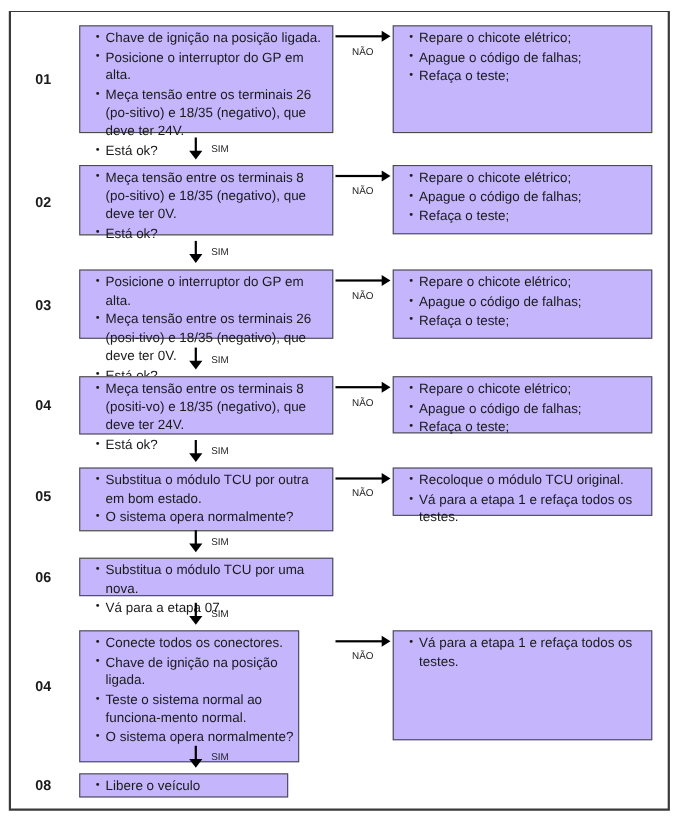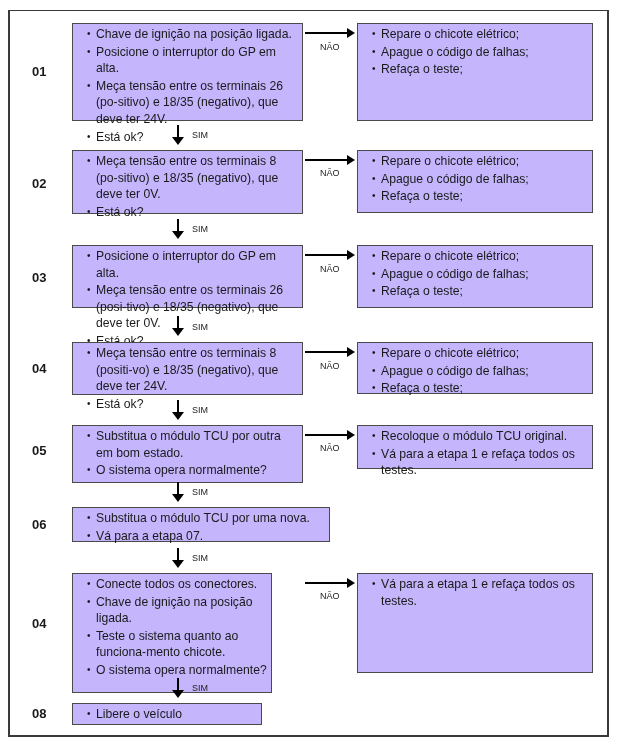--- a/index.html
+++ b/index.html
@@ -157,39 +157,39 @@
   </ul>
 </div>
 
 <div class="arrow-down" style="top:482px;height:20px">
     <div class="shaft" style="height:13px"></div>
     <div class="head" style="top:12px"></div>
   </div>
 <div class="sim" style="top:487px">SIM</div>
 
 <div class="step" style="top:517px">06</div>
-<div class="box" style="left:72px;top:507px;width:258px;height:35px">
+<div class="box" style="left:72px;top:507px;width:231px;height:35px">
   <ul>
     <li>Substitua o módulo TCU por uma nova.</li>
     <li>Vá para a etapa 07.</li>
   </ul>
 </div>
 
 <div class="arrow-down" style="top:548px;height:20px">
     <div class="shaft" style="height:13px"></div>
     <div class="head" style="top:12px"></div>
   </div>
 <div class="sim" style="top:553px">SIM</div>
 
 <div class="step" style="top:616px">04</div>
 <div class="box" style="left:72px;top:573px;width:200px;height:120px">
   <ul>
     <li>Conecte todos os conectores.</li>
     <li>Chave de ignição na posição ligada.</li>
-    <li>Teste o sistema quanto ao funciona-mento chicote.</li>
+    <li>Teste o sistema normal ao funciona-mento normal.</li>
     <li>O sistema opera normalmente?</li>
   </ul>
 </div>
 <div class="arrow-right" style="top:578px">
     <div class="shaft"></div>
     <div class="head"></div>
   </div>
 <div class="nao" style="top:591px">NÃO</div>
 <div class="box" style="left:357px;top:573px;width:236px;height:100px">
   <ul>

